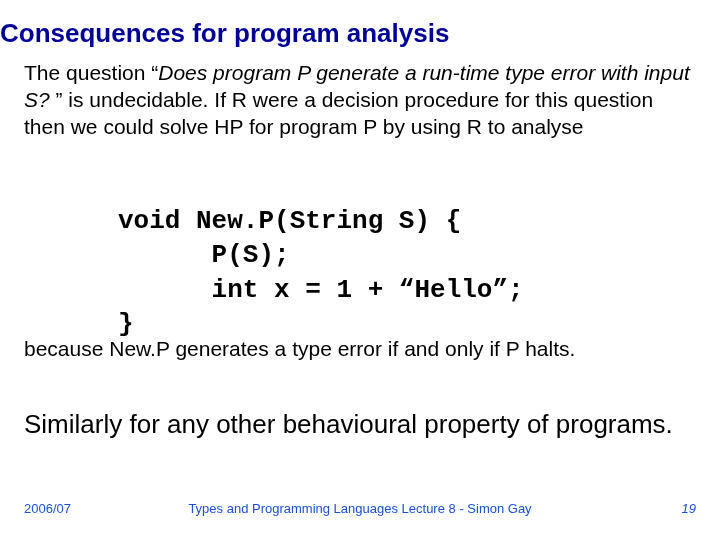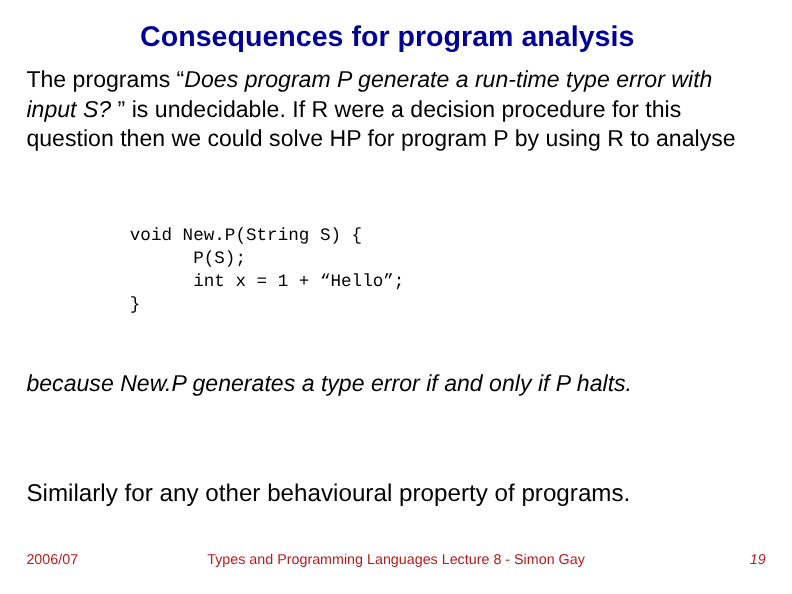--- a/index.html
+++ b/index.html
@@ -16,83 +16,81 @@
     position: relative;
     width: 720px;
     height: 540px;
     box-sizing: border-box;
   }
   .title {
     position: absolute;
     top: 18px;
     left: 0;
     width: 704px;
-    text-align: center;
+    text-align: left;
     font-size: 26px;
     font-weight: bold;
     color: #000099;
   }
   .para1 {
     position: absolute;
     top: 60px;
     left: 24px;
     width: 672px;
     font-size: 21px;
     line-height: 1.28;
   }
   .italic { font-style: italic; }
   .code {
     position: absolute;
     top: 204px;
     left: 118px;
     font-family: "Courier New", Courier, monospace;
-    font-size: 16px;
-    font-weight: normal;
+    font-size: 26px;
+    font-weight: bold;
     line-height: 1.32;
     white-space: pre;
   }
   .para2 {
     position: absolute;
     top: 336px;
     left: 24px;
     width: 672px;
     font-size: 21px;
     line-height: 1.28;
-    font-style: italic;
   }
   .para3 {
     position: absolute;
     top: 408px;
     left: 24px;
     width: 672px;
-    font-size: 22px;
+    font-size: 26px;
     line-height: 1.28;
-    margin-top: 26px;
   }
   .footer {
     position: absolute;
     left: 24px;
     bottom: 24px;
     width: 672px;
     font-size: 13px;
-    color: #b91c1c;
+    color: #1d4ed8;
   }
   .footer .date { float: left; }
   .footer .mid { position: absolute; left: 0; width: 672px; text-align: center; }
   .footer .num { float: right; font-style: italic; }
 </style>
 </head>
 <body>
 
 <div class="slide">
 
   <div class="title">Consequences for program analysis</div>
 
   <div class="para1">
-    <span>The programs “</span><span class="italic">Does program P generate a run-time type error with input S?&nbsp;</span><span>” is undecidable. If R were a decision procedure for this question then we could solve HP for program P by using R to analyse</span>
+    <span>The question “</span><span class="italic">Does program P generate a run-time type error with input S?&nbsp;</span><span>” is undecidable. If R were a decision procedure for this question then we could solve HP for program P by using R to analyse</span>
   </div>
 
   <div class="code"><span>void New.P(String S) {</span>
 <span>      P(S);</span>
 <span>      int x = 1 + “Hello”;</span>
 <span>}</span></div>
 
   <div class="para2">because New.P generates a type error if and only if P halts.</div>
 
   <div class="para3">Similarly for any other behavioural property of programs.</div>

